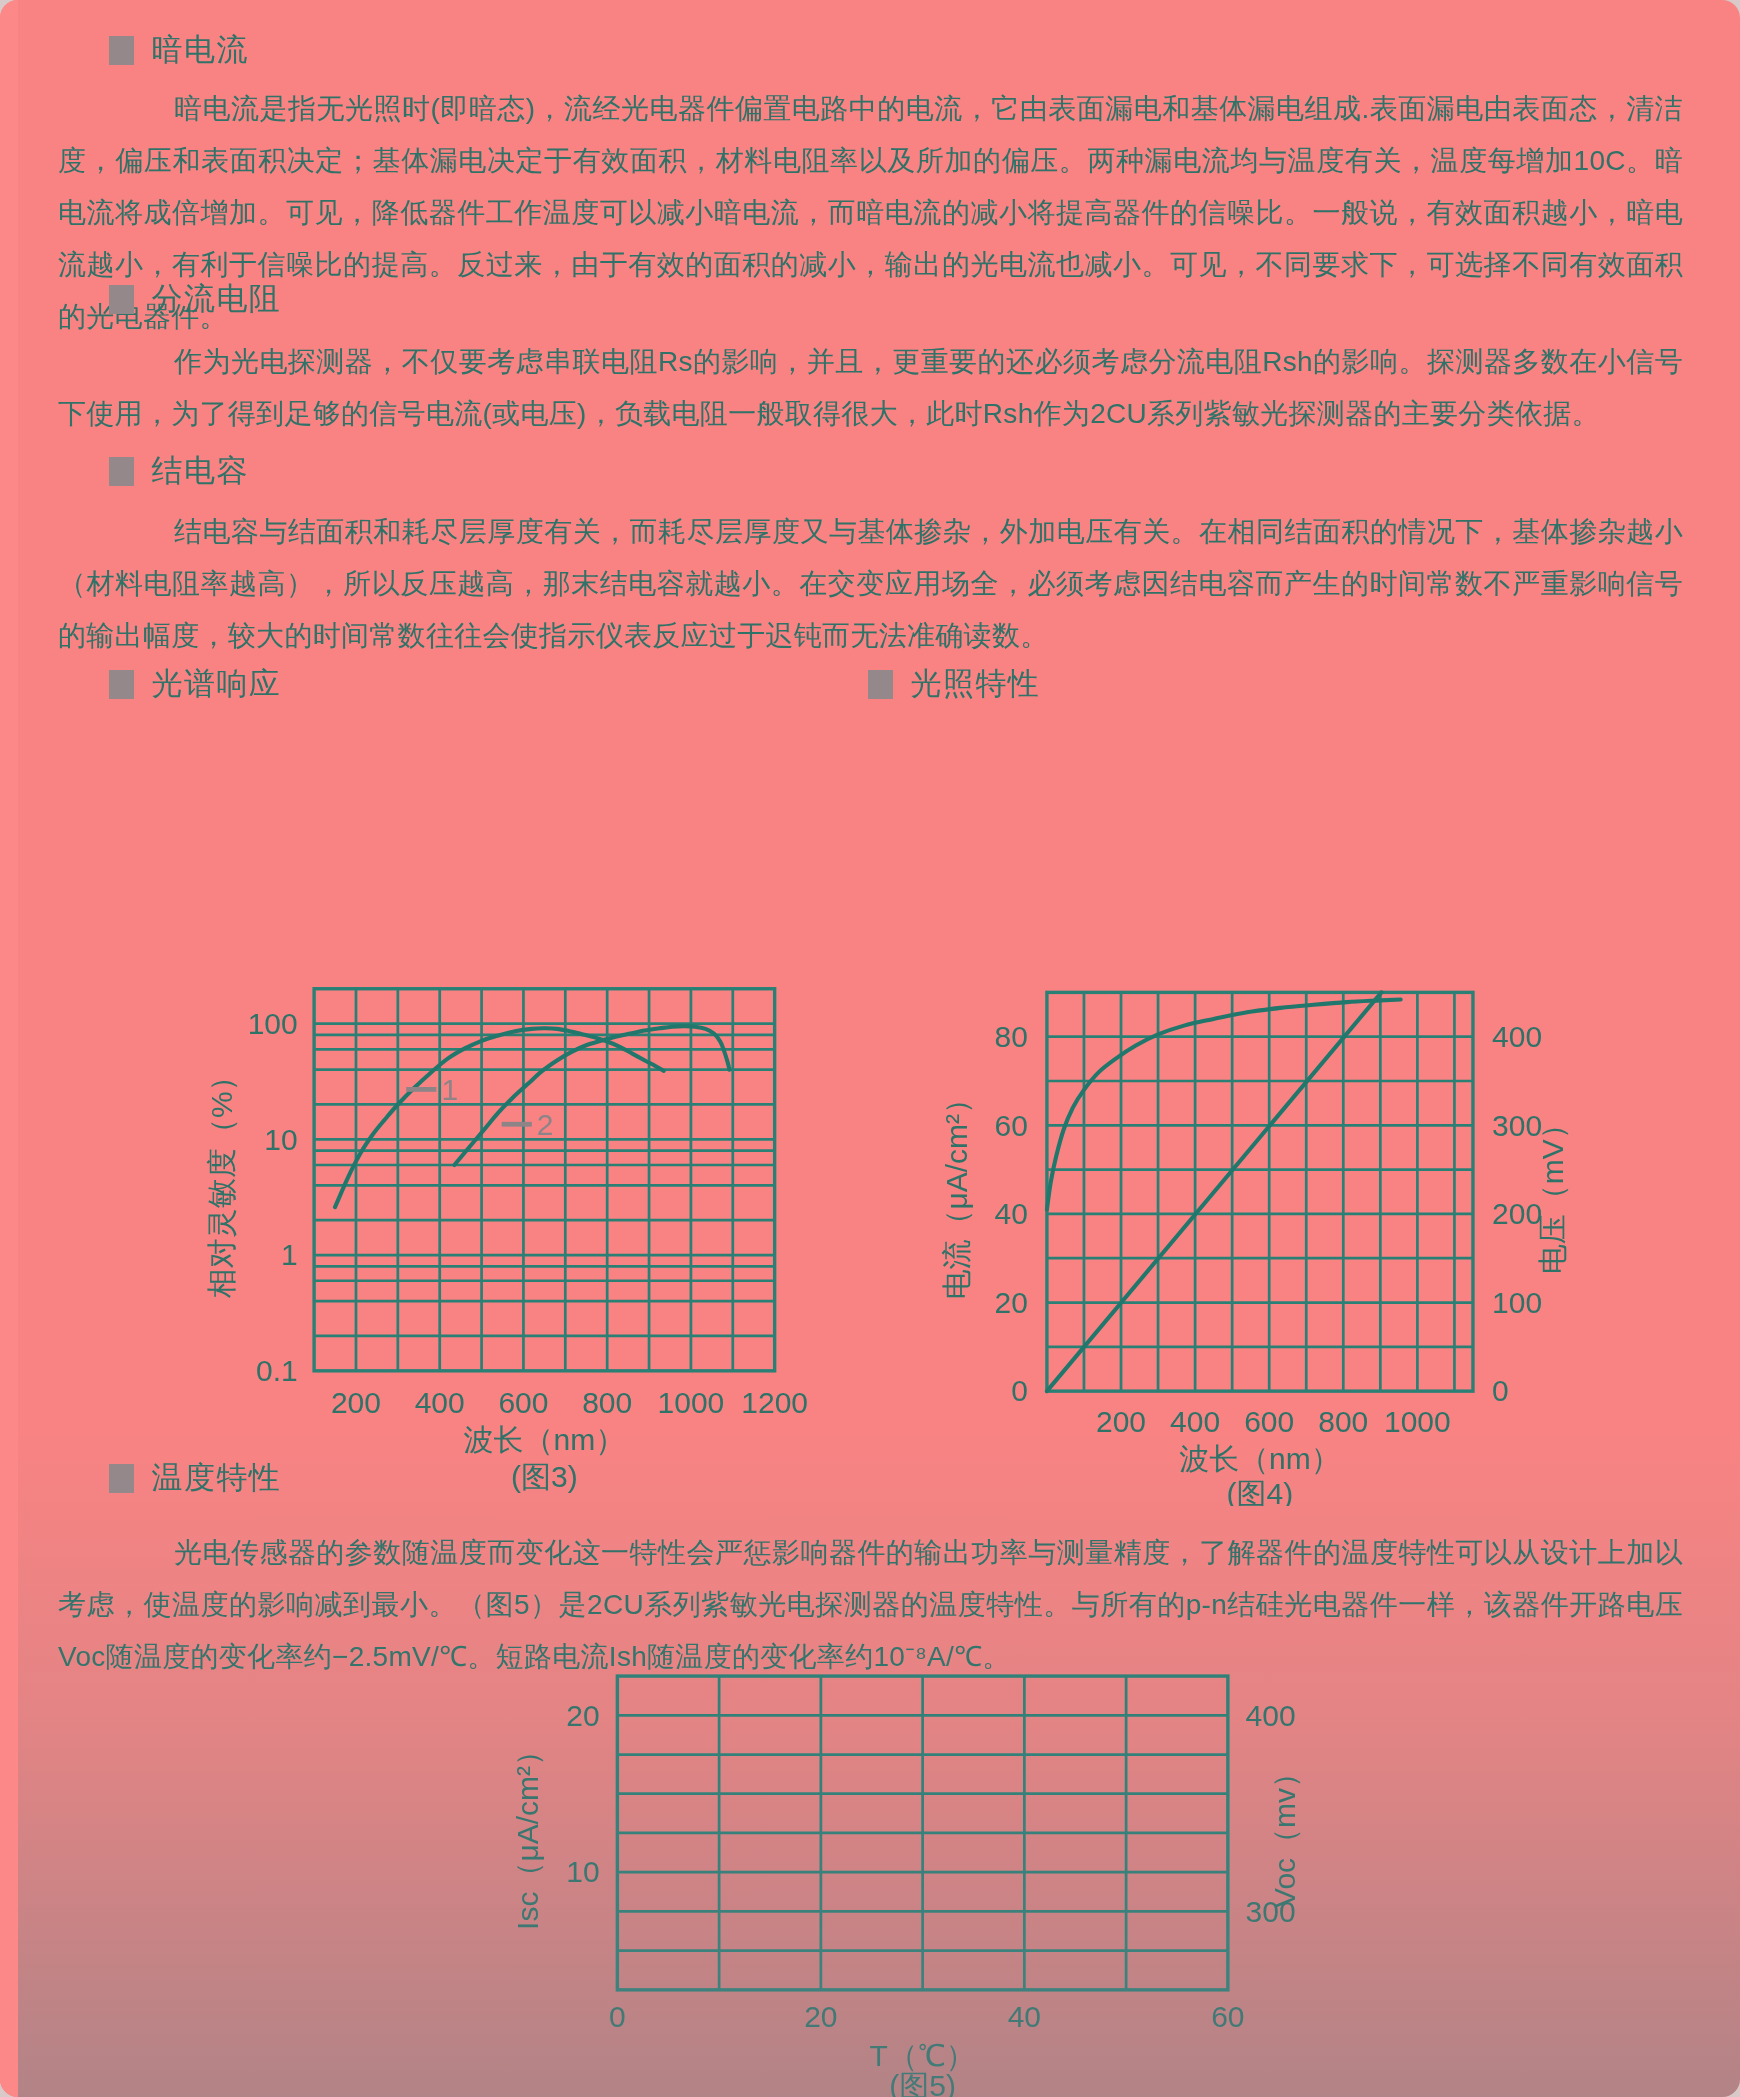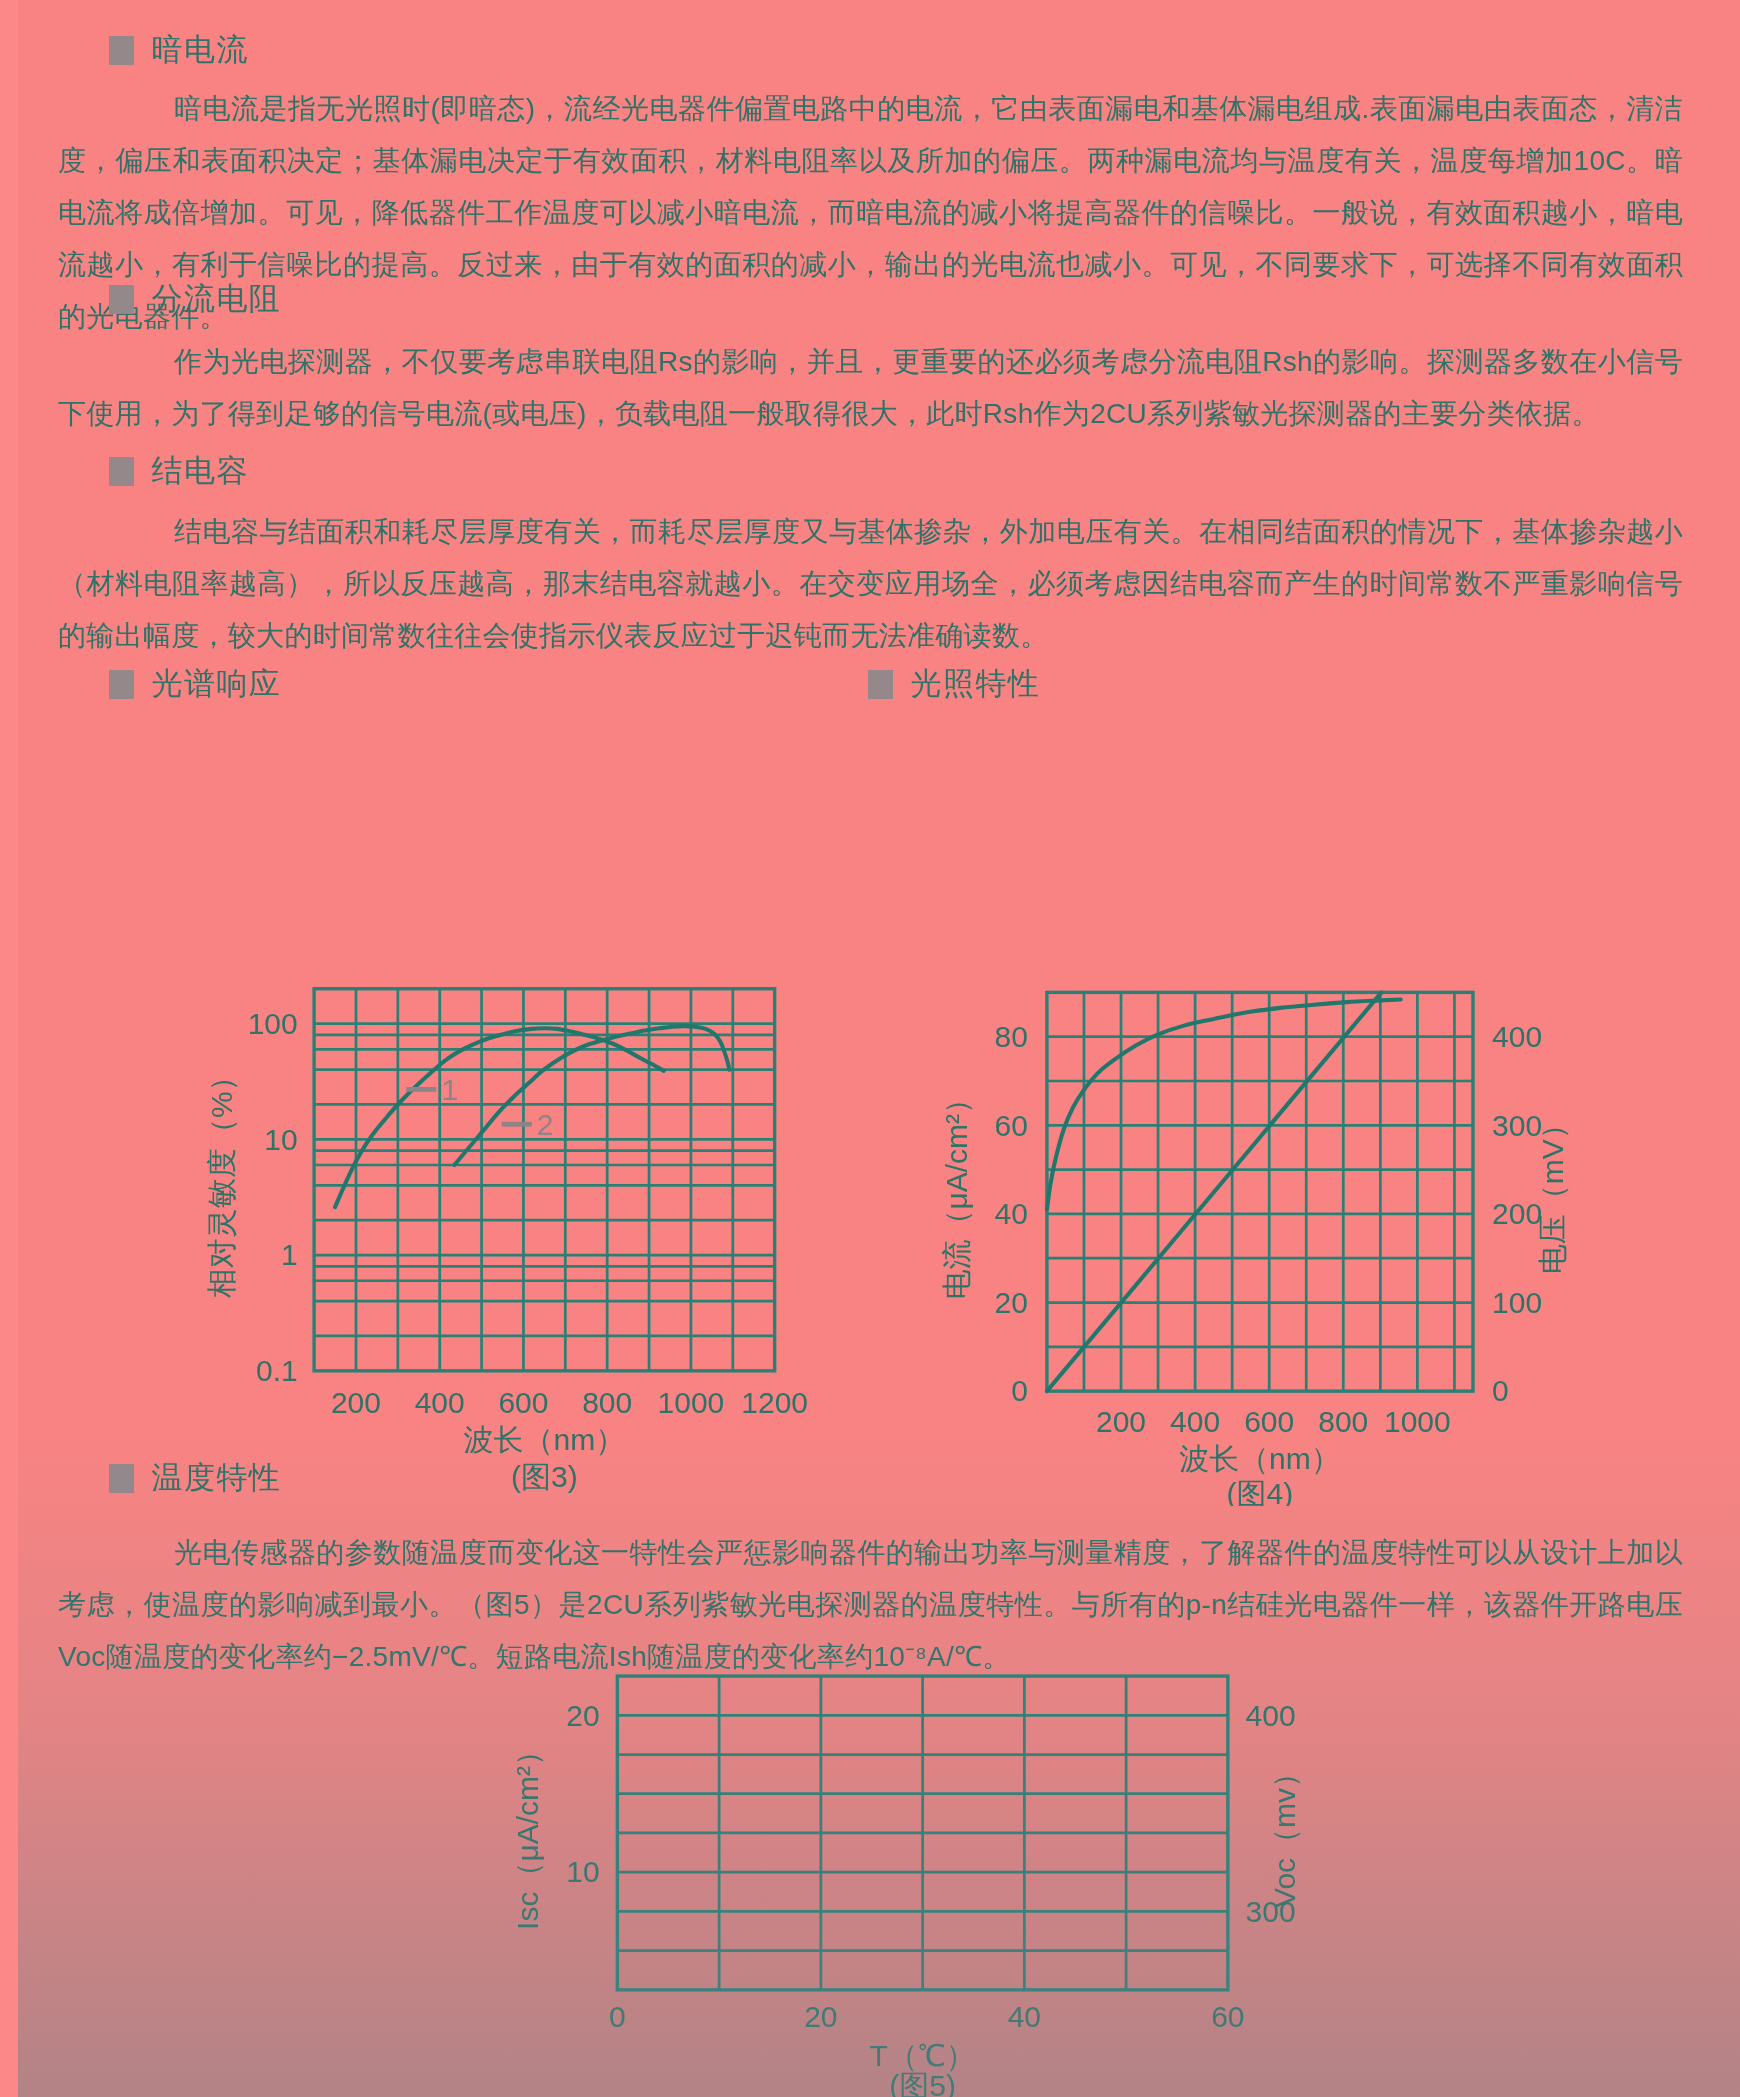--- a/index.html
+++ b/index.html
@@ -1,20 +1,21 @@
 <!DOCTYPE html>
 <html style="font-size:11px"><head>
 <meta charset="utf-8">
 <style>
   html,body{margin:0;padding:0;background:#d9c9c9;}
   .page{
     position:relative;width:1740px;height:2097px;overflow:hidden;
     background:#f98383;
     font-family:"Liberation Sans",sans-serif;
     color:#2f7268;
+    border-radius:18px;
   }
   .strip{position:absolute;left:0;top:0;width:18px;height:100%;background:#fd8888;z-index:40;}
   .fade{
     position:absolute;left:18px;right:0;bottom:0;height:668px;z-index:30;pointer-events:none;
     background:linear-gradient(to bottom, rgba(89,136,141,0) 0%, rgba(89,136,141,0.13) 42%, rgba(95,132,138,0.46) 100%);
   }
   .sec{position:absolute;display:flex;align-items:center;gap:18px;font-size:31px;letter-spacing:1.4px;z-index:5;}
   .bullet{width:24.6px;height:29px;background:#95888b;flex:none;}
   .para{
     position:absolute;font-size:28px;line-height:52px;z-index:5;

